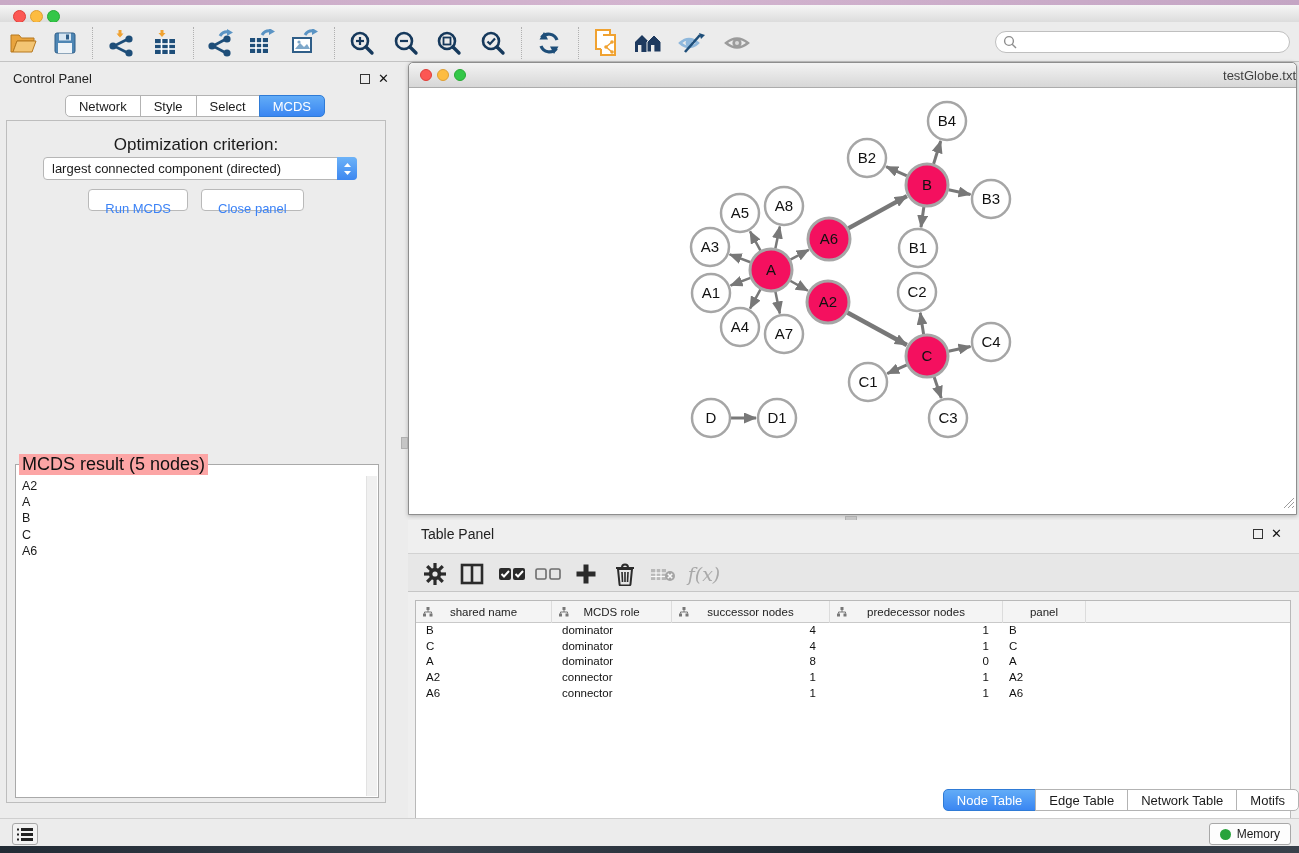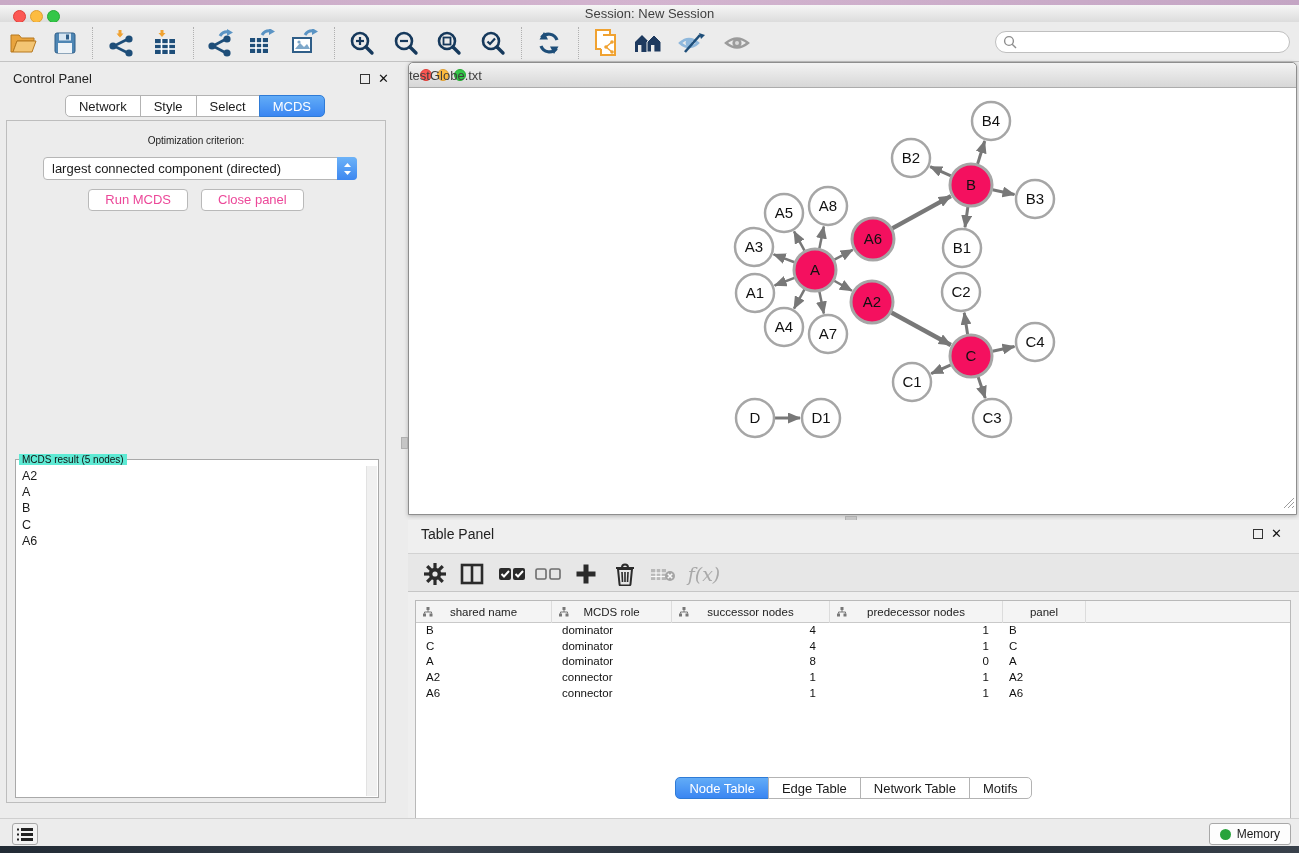--- a/index.html
+++ b/index.html
@@ -38,88 +38,87 @@
   .panel-ctl { position:absolute; top:9px; display:flex; gap:8px; align-items:center; }
   .cp-body { position:absolute; left:6px; top:120px; width:380px; height:683px;
              background:#ececec; border:1px solid #bdbdbd; }
   .seg { display:inline-flex; }
   .seg-btn { border:1px solid #b3b3b3; background:#fff; padding:0 13px; height:22px; line-height:21px;
              font-size:13px; color:#1a1a1a; margin-left:-1px; white-space:nowrap; }
   .seg-btn:first-child { border-radius:5px 0 0 5px; margin-left:0; }
   .seg-btn:last-child  { border-radius:0 5px 5px 0; }
   .seg-btn.active { background:linear-gradient(#62acf7,#3a86f2); border-color:#2f7bd6; color:#fff; }
   .cp-tabs { position:absolute; left:0; top:95px; width:390px; text-align:center; z-index:3; }
-  .opt-label { position:absolute; left:0; top:14px; width:100%; text-align:center; font-size:10px; }
+  .opt-label { position:absolute; left:0; top:14px; width:100%; text-align:center; font-size:17px; }
   .dropdown { position:absolute; left:36px; top:36px; width:314px; height:23px; background:#fff;
               border:1px solid #b6b6b6; border-radius:4px; display:flex; align-items:center; }
   .dropdown .dd-text { flex:1; padding-left:8px; font-size:13px; white-space:nowrap; overflow:hidden; }
   .dd-stepper { width:20px; height:23px; margin:-1px -1px -1px 0; border-radius:0 4px 4px 0;
                 background:linear-gradient(#6db3f8,#3d87f0); display:flex; align-items:center; justify-content:center; }
   .btn-row { position:absolute; left:0; top:68px; width:100%; display:flex; justify-content:center; gap:13px; }
-  .push-btn { height:22px; padding:0 16px; background:#fff; border:1px solid #b9b9b9; border-radius:4px;
-              font-size:13px; line-height:20px; color:#ec4899; }
+  .push-btn { height:22px; padding:9px 16px; background:#fff; border:1px solid #b9b9b9; border-radius:4px;
+              font-size:13px; line-height:20px; color:#3b82f6; }
   fieldset.mcds { position:absolute; left:8px; top:333px; width:364px; height:344px;
                   border:1px solid #a9a9a9; background:#fff; }
-  fieldset.mcds legend { font-size:10px; color:#111; padding:0 3px; margin-left:3px; background:#5eead4; }
+  fieldset.mcds legend { font-size:18px; color:#111; padding:0 3px; margin-left:3px; background:#fca5a5; }
   .mcds-list { position:absolute; left:1px; top:1px; right:12px; bottom:1px; background:#fff;
                font-size:12.5px; line-height:16.2px; padding:2px 0 0 5px; }
   .mcds-scroll { position:absolute; top:1px; right:1px; bottom:1px; width:11px; background:#f0f0f0; border-left:1px solid #e2e2e2; }
 
   
   .netwin { position:absolute; left:408px; top:62px; width:889px; height:453px;
             border:1px solid #8e8e8e; border-radius:5px 5px 0 0; background:#fff;
             box-shadow:0 1px 4px rgba(0,0,0,0.25); }
   .netwin-titlebar { position:absolute; left:0; top:0; right:0; height:25px;
                      background:linear-gradient(#f3f3f3,#d7d7d7); border-bottom:1px solid #acacac;
                      border-radius:5px 5px 0 0; }
-  .netwin-titlebar .title { position:absolute; left:0; right:0; top:5px; text-align:left; font-size:13px; color:#3f3f3f; }
+  .netwin-titlebar .title { position:absolute; left:0; right:0; top:5px; text-align:right; font-size:13px; color:#3f3f3f; }
   .ntl { position:absolute; top:6px; width:12px; height:12px; border-radius:50%; }
   .ntl.red    { left:11px; background:#fc5753; border:1px solid #df3e38; }
   .ntl.yellow { left:28px; background:#fdbc40; border:1px solid #de9f34; }
   .ntl.green  { left:45px; background:#33c748; border:1px solid #27aa35; }
-  .net-canvas { position:absolute; left:0; top:26px; width:887px; height:425px; background:#fff; overflow:hidden;padding-left:44px; }
+  .net-canvas { position:absolute; left:0; top:26px; width:887px; height:425px; background:#fff; overflow:hidden; }
   .resize-grip { position:absolute; right:2px; bottom:3px; }
   .vscroll-thumb { position:absolute; left:401px; top:437px; width:7px; height:12px; background:#c6c6c6; border:1px solid #b0b0b0; }
   .hscroll-thumb { position:absolute; left:845px; top:516px; width:12px; height:6px; background:#c6c6c6; border:1px solid #b0b0b0; }
 
   
   .tp { position:absolute; left:408px; top:520px; width:891px; height:298px; background:#efefef; }
   .tp-title { position:absolute; left:13px; top:6px; font-size:14px; color:#222; }
   .tp-toolbar { position:absolute; left:0; top:33px; width:100%; height:39px; background:#e7e7e7;
                 border-top:1px solid #d2d2d2; border-bottom:1px solid #c6c6c6; }
   .tpbtn { position:absolute; top:5px; width:30px; height:30px; display:flex; align-items:center; justify-content:center; }
   .fx { font-family:"DejaVu Serif","Liberation Serif",serif; font-style:italic; font-size:19px; color:#a9a9a9; }
   .ttable { position:absolute; left:7px; top:80px; width:876px; height:223px; background:#fff; border:1px solid #b9b9b9; overflow:hidden; }
   .thead { display:flex; height:22px; background:#f4f4f4; border-bottom:1px solid #c9c9c9; }
   .th { position:relative; height:22px; border-right:1px solid #dcdcdc; font-size:11.5px; color:#222;
         display:flex; align-items:center; justify-content:center; }
   .th .hicon { position:absolute; left:7px; top:6px; }
   .trow { display:flex; height:15.7px; font-size:11.5px; color:#111; align-items:center; }
   .td { height:15.7px; line-height:15.7px; white-space:nowrap; overflow:hidden; }
-  .tp-tabs { position:absolute; left:0; top:257px; width:100%; text-align:center; }
+  .tp-tabs { position:absolute; left:0; top:269px; width:100%; text-align:right; }
 
   
   .statusbar { position:absolute; left:0; top:818px; width:1299px; height:28px; background:#ececec; border-top:1px solid #cfcfcf; }
   .list-btn { position:absolute; left:12px; top:4px; width:26px; height:22px; background:#f2f2f2;
               border:1px solid #a8a8a8; border-radius:3px; display:flex; align-items:center; justify-content:center; }
   .memory-btn { position:absolute; right:8px; top:4px; height:22px; background:#fdfdfd; border:1px solid #a8a8a8;
                 border-radius:3px; display:flex; align-items:center; gap:6px; padding:0 10px; font-size:12px; }
   .mem-dot { width:11px; height:11px; border-radius:50%; }
 </style>
 </head>
 <body>
 
 <div class="screen">
   <div class="desktop-top"></div>
 
   <div class="titlebar">
     <div class="tl red"></div>
     <div class="tl yellow"></div>
     <div class="tl green"></div>
-    <div class="title">Session: New Session</div>
   </div>
 
   <div class="toolbar">
     <div class="tbtn" style="left:8px">
       <svg width="28" height="24" viewBox="0 0 28 24">
           <path d="M2 4h8l2.5 3H25v3H8L4 21H2z" fill="#e9a43e" stroke="#b7791f"></path>
           <path d="M8 10h19l-4 11H4z" fill="#f3c574" stroke="#b7791f"></path>
         </svg>
     </div>
     <div class="tbtn" style="left:50px">

